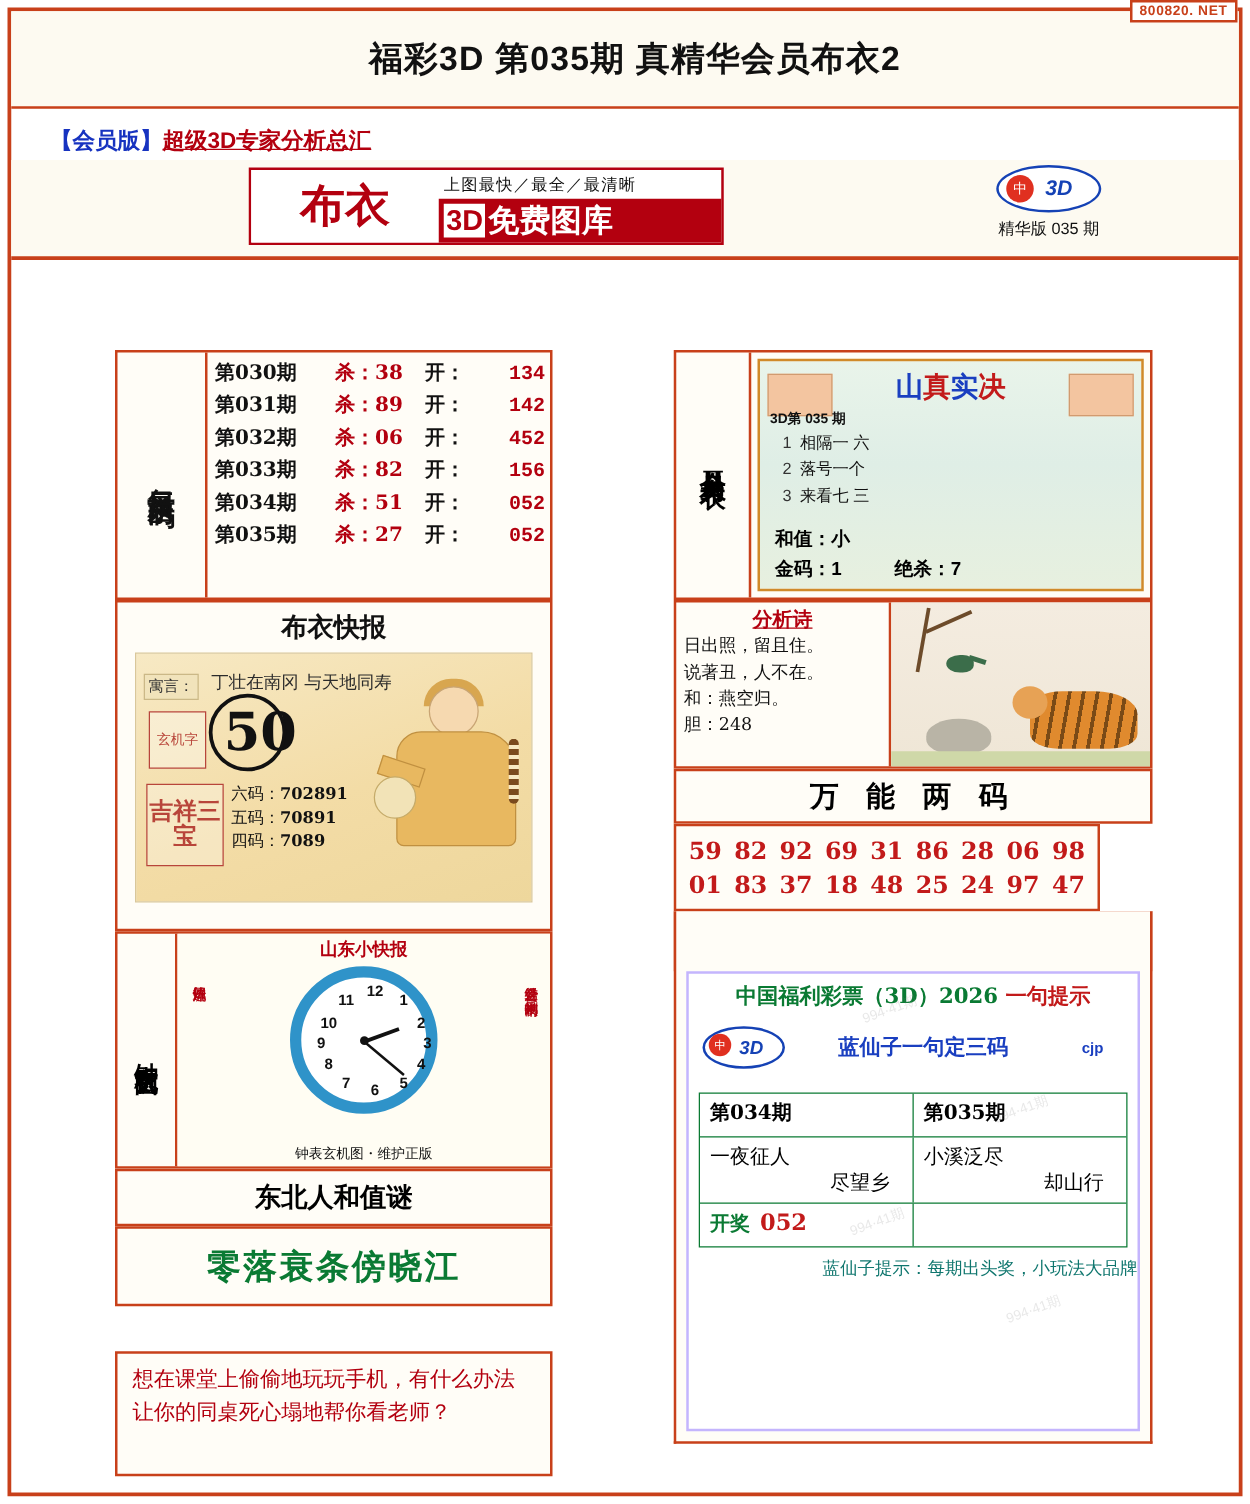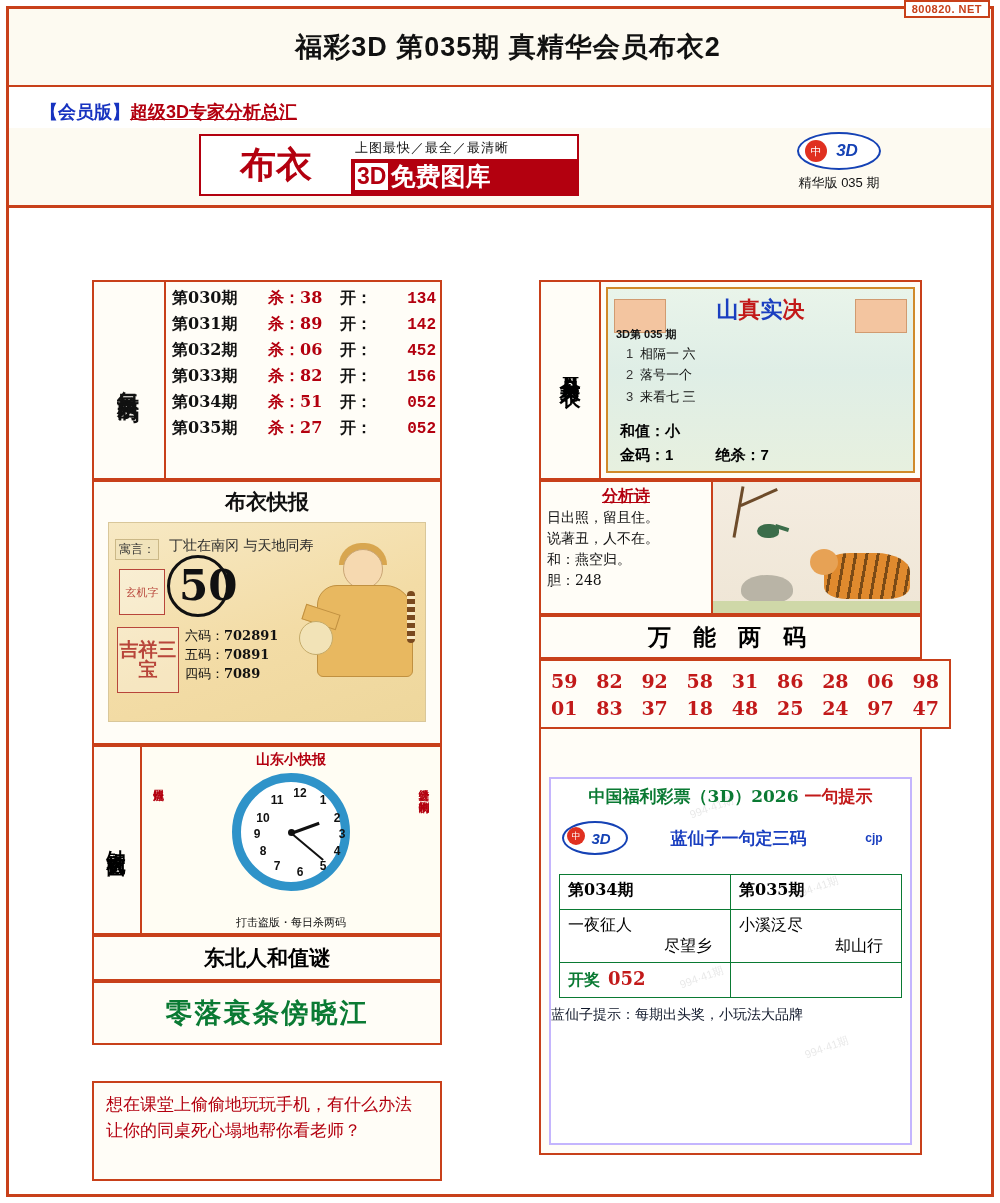--- a/index.html
+++ b/index.html
@@ -274,21 +274,21 @@
   .poem2-right .bird { position:absolute; left:44px; top:42px; width:22px; height:14px; background:#3b6d4a; border-radius:50% 40% 40% 50%;}
   .poem2-right .bird:after { content:""; position:absolute; right:-10px; top:2px; width:14px; height:4px; background:#3b6d4a; transform:rotate(18deg);}
   .poem2-right .rock { position:absolute; left:28px; bottom:10px; width:52px; height:28px; background:#b9b4a6; border-radius:50% 50% 40% 40%;}
   .poem2-right .tiger { position:absolute; right:10px; bottom:14px; width:86px; height:46px;
     background:repeating-linear-gradient(100deg,#e08a2e 0 8px,#7a4a16 8px 11px); border-radius:30% 40% 26% 26%;}
   .poem2-right .tiger:before { content:""; position:absolute; left:-14px; top:-4px; width:28px; height:26px; border-radius:50%; background:#e7a255;}
   .poem2-right .grass { position:absolute; left:0; bottom:0; width:100%; height:12px; background:#cfd8a8;}
 
   .wn-title { position:absolute; left:0; top:335px; width:383px; height:44px; display:flex; align-items:center; justify-content:center;}
   .wn-title span { font-size:23px; font-weight:bold; letter-spacing:7px; font-family:"DejaVu Serif", serif;}
-  .wn-nums { position:absolute; left:0; top:379px; width:412px; height:70px; padding:4px 10px;}
+  .wn-nums { position:absolute; left:0; top:379px; width:341px; height:70px; padding:4px 10px;}
   .wn-row { display:flex; justify-content:space-between; font-size:19px; font-weight:bold; color:#c21a1a; font-family:"DejaVu Serif", serif; margin-top:5px;}
 
   .yj-title { position:absolute; left:0; top:449px; width:383px; height:48px; display:flex; align-items:center; justify-content:center;}
   .yj-title span { font-size:22px; font-weight:bold; font-family:"DejaVu Serif", serif; letter-spacing:2px;}
 
   .yj-card { position:absolute; left:10px; top:497px; width:363px; height:368px; border:2px solid #c4b5fd; background:#ffffff;}
   .yj-hd { text-align:center; font-size:17px; font-weight:bold; color:#0a7a33; padding:6px 0 2px; font-family:"DejaVu Serif", serif;}
   .yj-hd .red { color:#c21a1a; }
   .yj-mid { display:flex; align-items:center; padding:2px 6px 6px;}
   .yj-logo { width:76px; height:52px; display:flex; align-items:center; justify-content:center;}
@@ -302,21 +302,21 @@
 
   .yj-table { margin:4px 8px 0; border:1px solid #0a7a33; }
   .yj-tr { display:flex; border-bottom:1px solid #0a7a33; }
   .yj-tr:last-child { border-bottom:none; }
   .yj-td { flex:1; padding:5px 8px; min-height:34px; font-size:16px; font-family:"DejaVu Serif", serif;}
   .yj-td.bd { border-right:1px solid #0a7a33; }
   .yj-issue { font-weight:bold; }
   .yj-line2 { text-align:right; padding-right:10px; }
   .yj-open { font-weight:bold; color:#0a7a33; }
   .yj-open .val { color:#c21a1a; margin-left:8px; font-size:18px;}
-  .yj-foot { text-align:left; font-size:14px; color:#0f172a; padding-top:8px; }
+  .yj-foot { text-align:right; font-size:14px; color:#0f766e; padding-top:8px; }
 
   .wm { position:absolute; color:rgba(130,130,130,0.18); font-size:11px; transform:rotate(-20deg); pointer-events:none;}
 </style>
 </head>
 <body>
 
 <div class="page-border"></div>
 <div class="corner-tag">800820. NET</div>
 
 <div class="title-bar">
@@ -439,21 +439,21 @@
           <div class="num" style="left:51px;top:83px;">6</div>
           <div class="num" style="left:28px;top:77px;">7</div>
           <div class="num" style="left:14px;top:62px;">8</div>
           <div class="num" style="left:8px;top:45px;">9</div>
           <div class="num" style="left:14px;top:29px;">10</div>
           <div class="num" style="left:28px;top:11px;">11</div>
           <div class="hand-h"></div>
           <div class="hand-m"></div>
           <div class="pin"></div>
         </div>
-        <div class="ftr">打击盗版・每日杀两码</div>
+        <div class="ftr">钟表玄机图・维护正版</div>
       </div>
     </div>
 
     <div class="bx riddle-box">
       <span>东北人和值谜</span>
     </div>
     <div class="bx poem-box">
       <span>零落衰条傍晓江</span>
     </div>
     <div class="bx brain-body">
@@ -508,21 +508,21 @@
     </div>
 
     <div class="bx wn-title">
       <span>万 能 两 码</span>
     </div>
     <div class="bx wn-nums">
       <div class="wn-row">
         <span>59</span>
         <span>82</span>
         <span>92</span>
-        <span>58</span>
+        <span>69</span>
         <span>31</span>
         <span>86</span>
         <span>28</span>
         <span>06</span>
         <span>98</span>
       </div>
       <div class="wn-row">
         <span>01</span>
         <span>83</span>
         <span>37</span>

